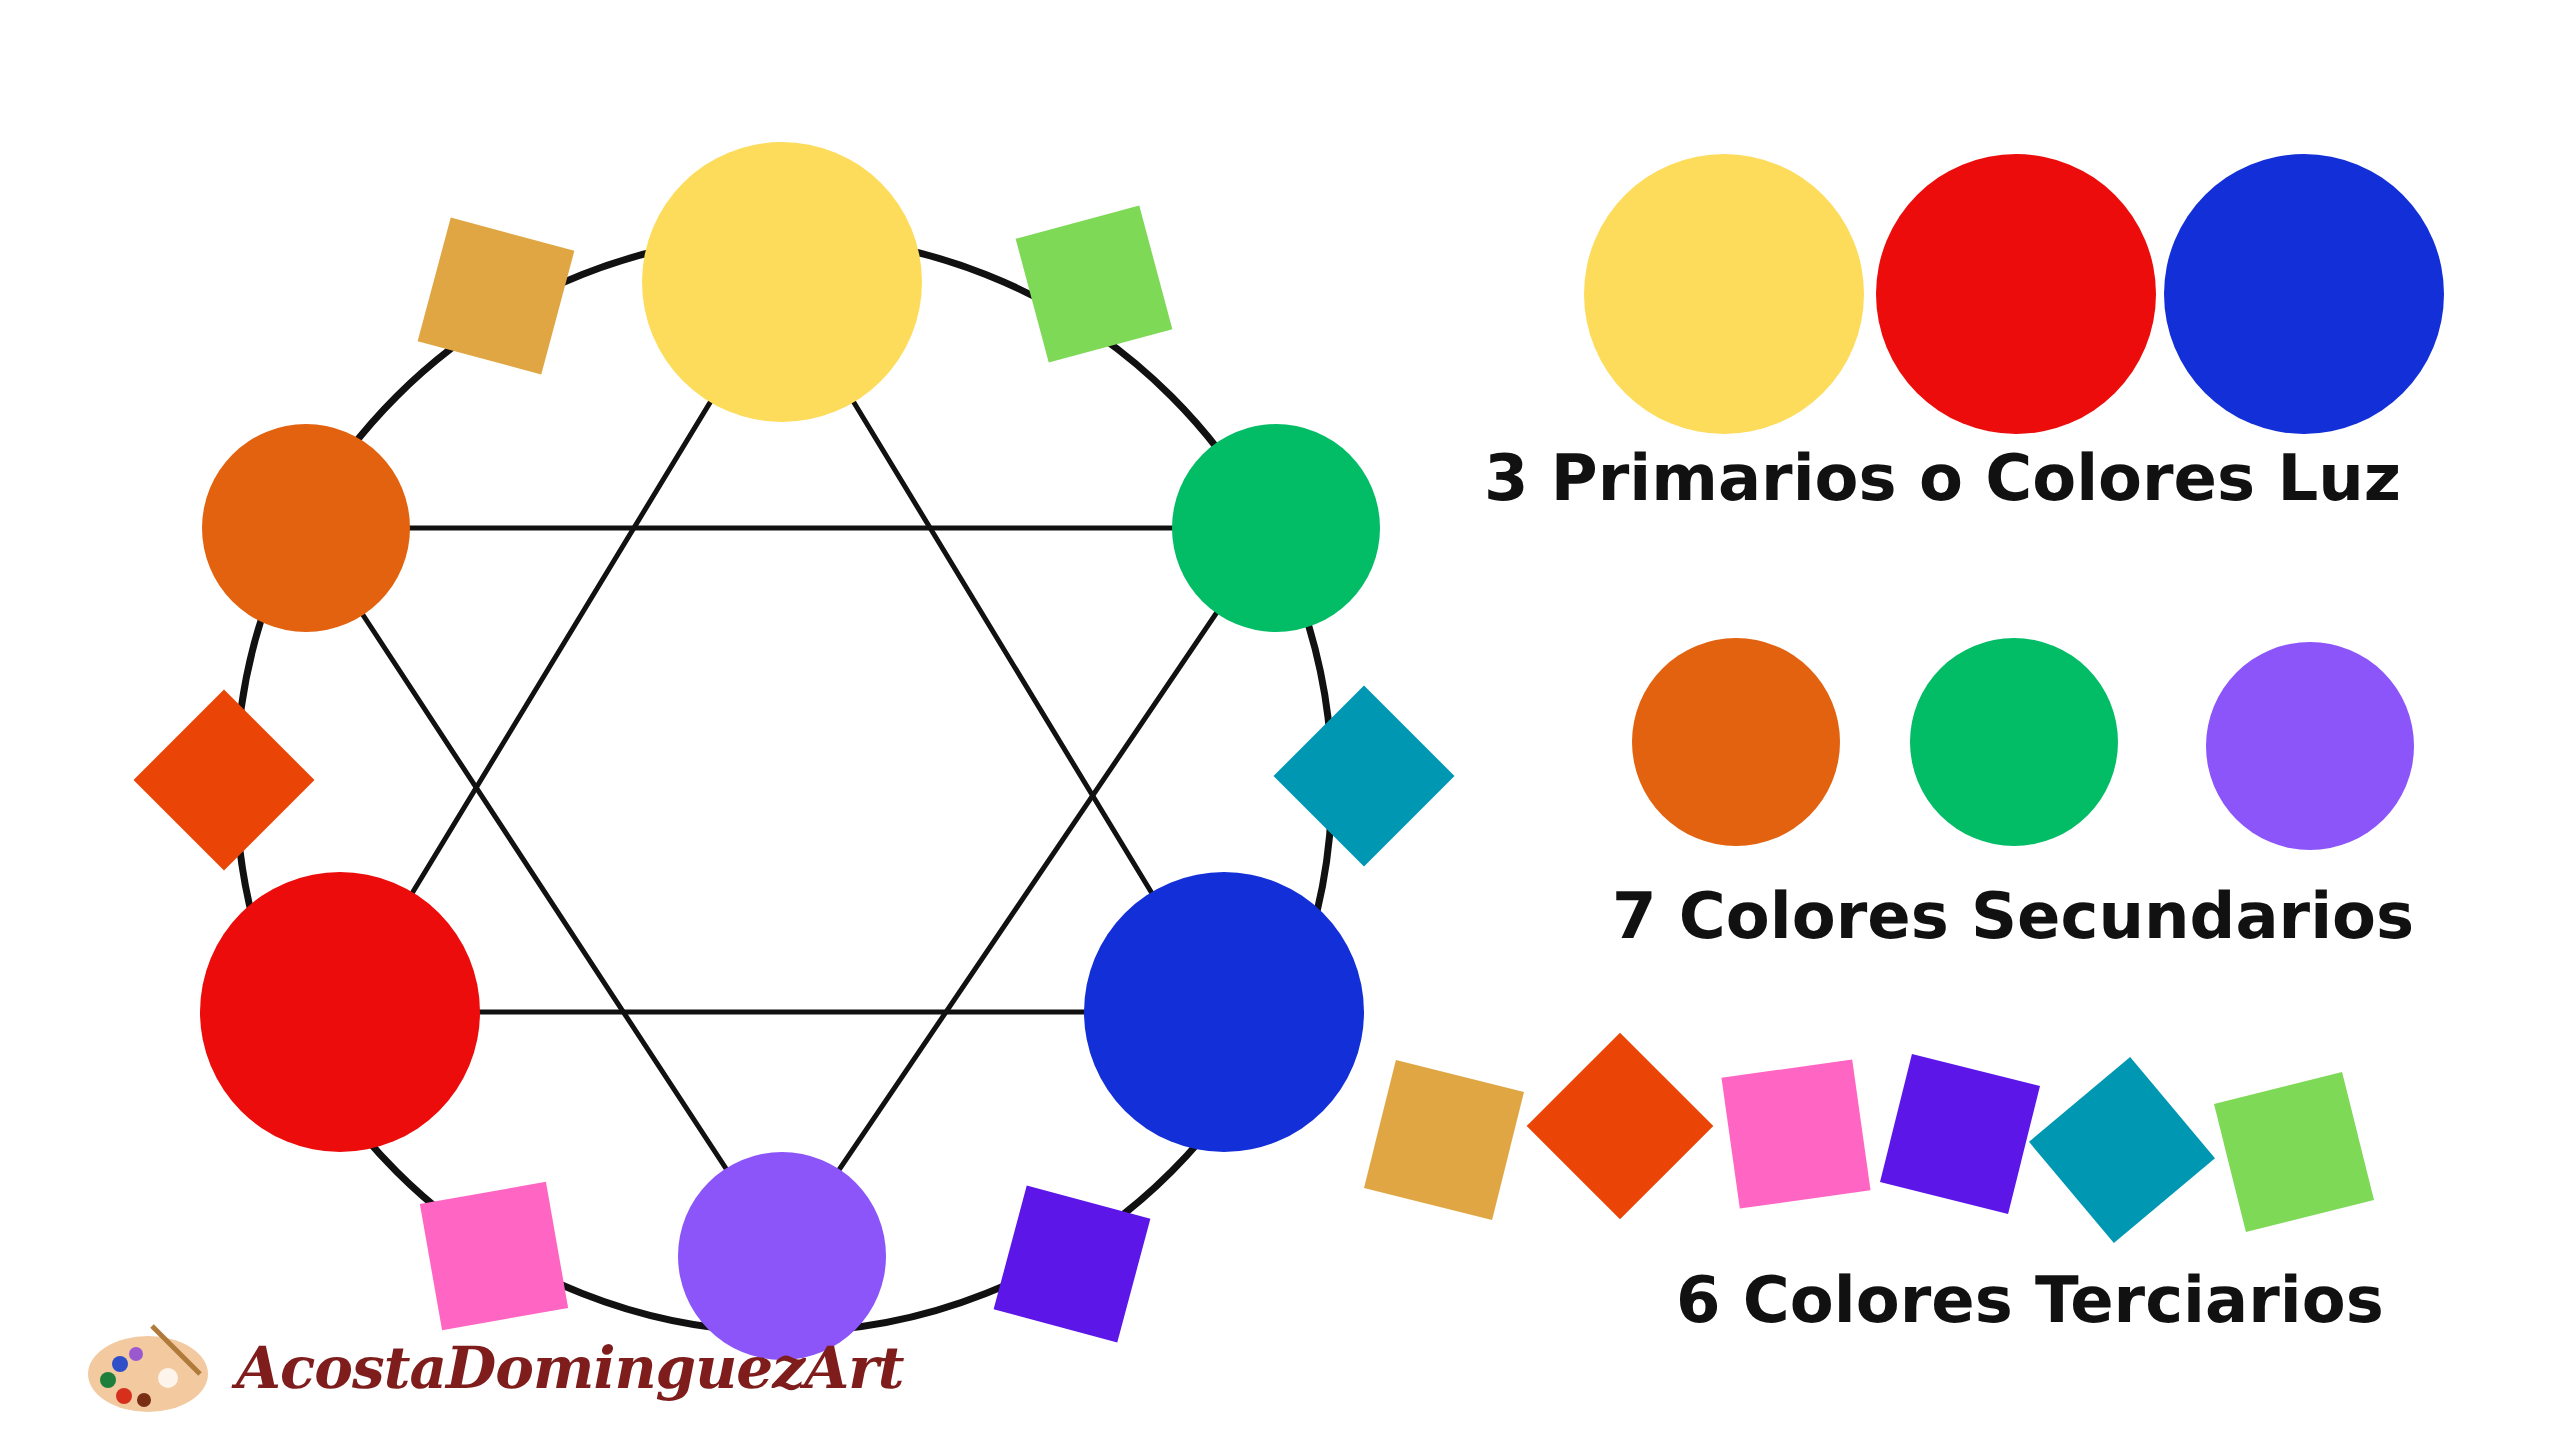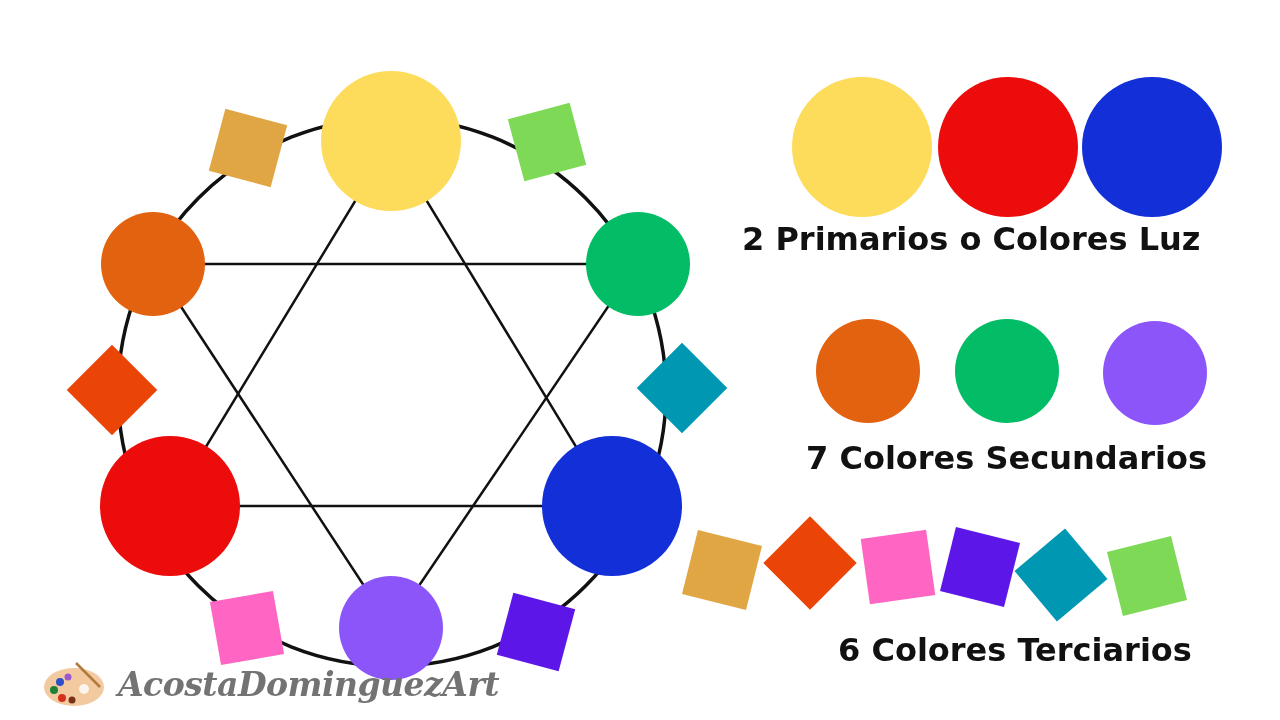--- a/index.html
+++ b/index.html
@@ -1,20 +1,20 @@
 <!DOCTYPE html>
 <html><head>
 <meta charset="utf-8">
 <style>
   html, body { margin:0; padding:0; background:#ffffff; }
   body { width:1280px; height:720px; position:relative; overflow:hidden; font-family:"DejaVu Sans", "Liberation Sans", sans-serif; }
   #wheel { position:absolute; left:0; top:0; width:1280px; height:720px; }
   .lbl { position:absolute; font-weight:bold; color:#111; font-size:32px; white-space:nowrap; letter-spacing:0px; }
   .logo { position:absolute; left:40px; top:658px; height:52px; display:flex; align-items:center; }
-  .logo-text { font-family:"DejaVu Serif", "Liberation Serif", serif; font-weight:bold; font-size:33px; color:#737373; margin-left:8px; font-style:italic; letter-spacing:-0.5px; }
+  .logo-text { font-family:"DejaVu Serif", "Liberation Serif", serif; font-weight:bold; font-size:29px; color:#7f1d1d; margin-left:8px; font-style:italic; letter-spacing:-0.5px; }
 </style>
 </head>
 <body>
 
 <svg id="wheel" viewBox="0 0 1280 720" xmlns="http://www.w3.org/2000/svg">
 
   <circle cx="392" cy="392" r="274" fill="none" stroke="#111" stroke-width="3.5"></circle>
 
   <polygon points="391,142 170,506 612,506" fill="none" stroke="#111" stroke-width="2.5"></polygon>
   <polygon points="153,264 637,264 391,627" fill="none" stroke="#111" stroke-width="2.5"></polygon>
@@ -43,21 +43,21 @@
   <circle cx="1155" cy="373" r="52" fill="#8C55FA"></circle>
 
   <rect x="689" y="537" width="66" height="66" fill="#E0A643" transform="rotate(14 722 570)"></rect>
   <rect x="777" y="530" width="66" height="66" fill="#EA4407" transform="rotate(45 810 563)"></rect>
   <rect x="865" y="534" width="66" height="66" fill="#FF66C4" transform="rotate(-8 898 567)"></rect>
   <rect x="947" y="534" width="66" height="66" fill="#5C17E8" transform="rotate(14 980 567)"></rect>
   <rect x="1028" y="542" width="66" height="66" fill="#0097B2" transform="rotate(50 1061 575)"></rect>
   <rect x="1114" y="543" width="66" height="66" fill="#7ED957" transform="rotate(-14 1147 576)"></rect>
 </svg>
 
-<div class="lbl" style="left:742px; top:220px;">2 Primarios o Colores Luz</div>
+<div class="lbl" style="left:742px; top:220px;">3 Primarios o Colores Luz</div>
 <div class="lbl" style="left:806px; top:439px;">7 Colores Secundarios</div>
 <div class="lbl" style="left:838px; top:631px;">6 Colores Terciarios</div>
 
 <div class="logo">
   <svg width="70" height="50" viewBox="0 0 70 50">
     <ellipse cx="34" cy="28" rx="30" ry="19" fill="#F3C9A0"></ellipse>
     <circle cx="20" cy="23" r="4" fill="#2E4FC7"></circle>
     <circle cx="14" cy="31" r="4" fill="#1E7F3A"></circle>
     <circle cx="22" cy="39" r="4" fill="#D6301C"></circle>
     <circle cx="32" cy="41" r="3.5" fill="#7A2E14"></circle>

